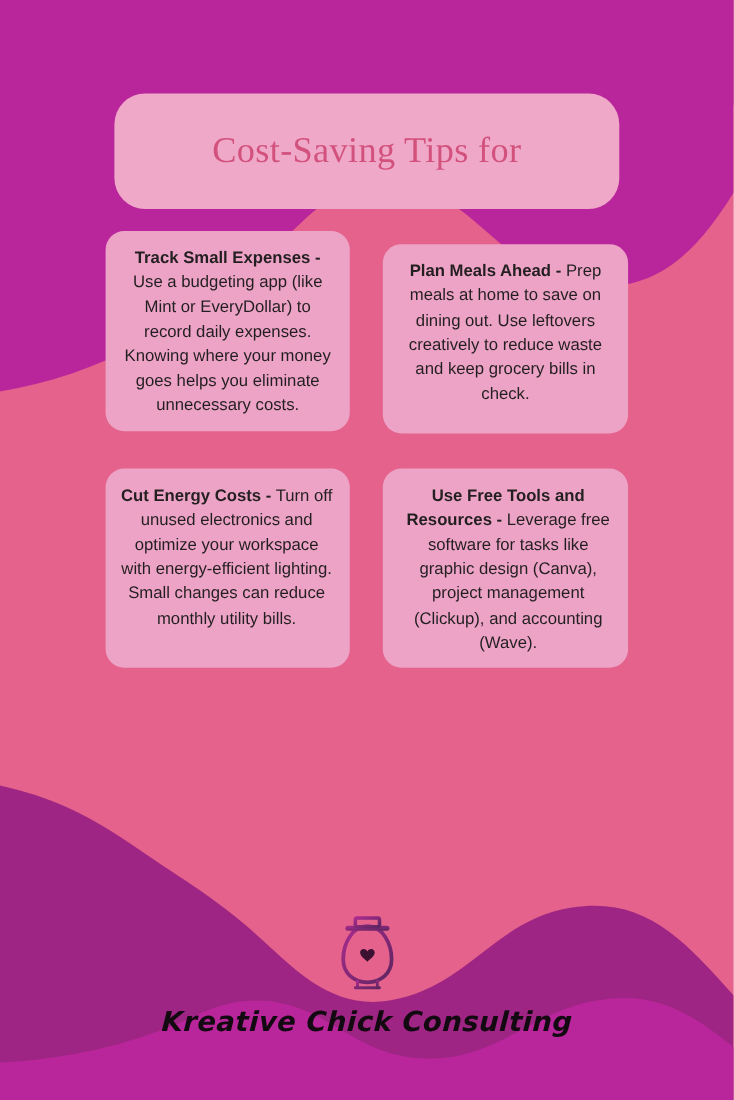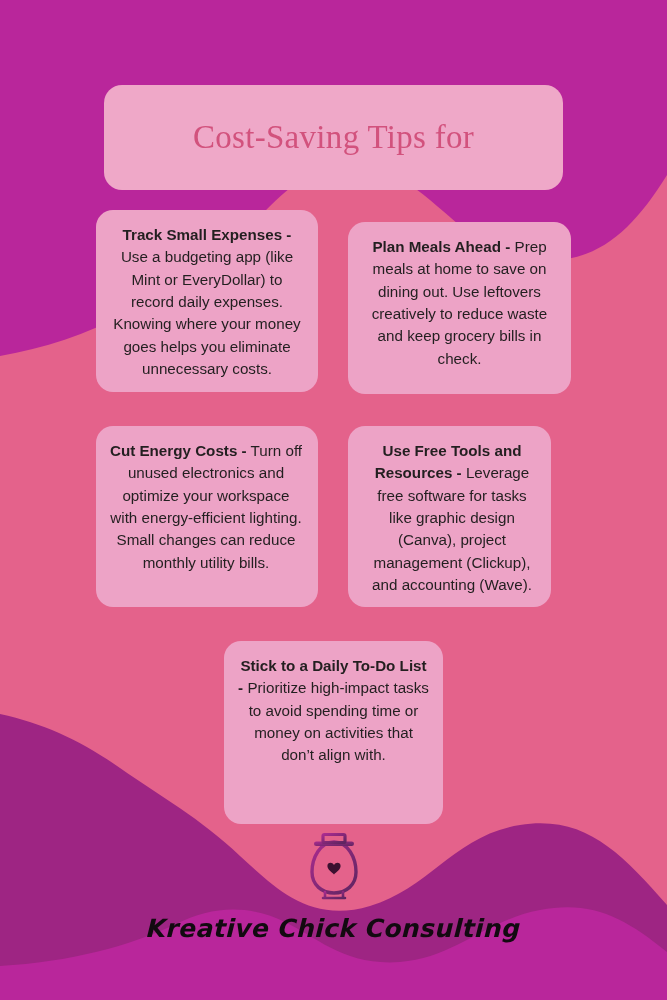--- a/index.html
+++ b/index.html
@@ -32,21 +32,21 @@
   }
 
   
   .title-panel {
     position: absolute;
     left: 104px;
     top: 85px;
     width: 459px;
     height: 105px;
     background: #efa8c8;
-    border-radius: 18px;
+    border-radius: 28px;
     display: flex;
     align-items: center;
     justify-content: center;
   }
   .title-text {
     font-family: "Liberation Serif", serif;
     font-size: 33px;
     line-height: 1.42;
     color: #d2527d;
     text-align: center;
@@ -70,21 +70,21 @@
     color: #231f20;
     margin: 0;
   }
   .card-heading {
     font-weight: bold;
   }
 
   .card-1 { left: 96px;  top: 210px; width: 222px; height: 182px; }
   .card-2 { left: 348px; top: 222px; width: 223px; height: 172px; }
   .card-3 { left: 96px;  top: 426px; width: 222px; height: 181px; padding-left: 11px; }
-  .card-4 { left: 348px; top: 426px; width: 203px; height: 181px; padding-left: 18px; }
+  .card-4 { left: 348px; top: 426px; width: 223px; height: 181px; padding-left: 18px; }
   .card-5 { left: 224px; top: 641px; width: 219px; height: 183px; }
 
   .card-2 .card-text,
   .card-4 .card-text { font-size: 15.2px; }
 
   
   .brand {
     position: absolute;
     left: 0;
     top: 832px;
@@ -163,26 +163,20 @@
       </p>
     </div>
 
     <div class="card card-4">
       <p class="card-text">
         <span class="card-heading">Use Free Tools and Resources -</span>
         <span>Leverage free software for tasks like graphic design (Canva), project management (Clickup), and accounting (Wave).</span>
       </p>
     </div>
 
-    <div class="card card-5">
-      <p class="card-text">
-        <span class="card-heading">Stick to a Daily To-Do List -</span>
-        <span>Prioritize high-impact tasks to avoid spending time or money on activities that don’t align with.</span>
-      </p>
-    </div>
 
     <div class="brand">
       <svg class="brand-logo" viewBox="0 0 66 68">
         <defs>
           <linearGradient id="logoGrad" x1="0" y1="0" x2="1" y2="1">
             <stop offset="0%" stop-color="#a92b8f"></stop>
             <stop offset="100%" stop-color="#5e2560"></stop>
           </linearGradient>
         </defs>
 

